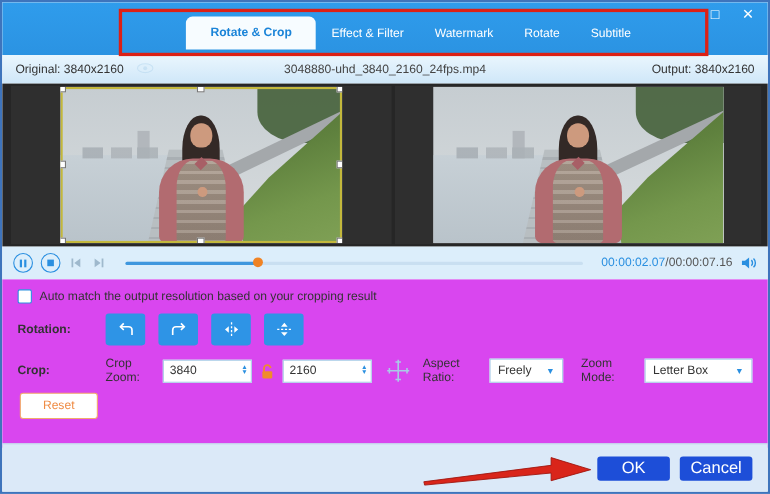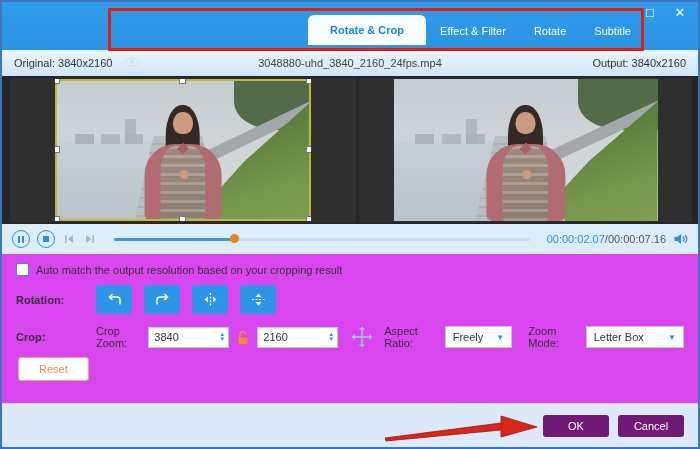--- a/index.html
+++ b/index.html
@@ -6,21 +6,21 @@
   body { font-family:"Liberation Sans", sans-serif; background:#888; }
   .window{
     position:relative; width:700px; height:449px; background:#fff;
     border:2px solid #3e74bc; overflow:hidden; font-size:11px; color:#333;
   }
   
   .header{ position:relative; height:48px; background:linear-gradient(180deg,#2f9cec,#2b93e2); }
   .win-controls{ position:absolute; top:3px; right:10px; display:flex; gap:14px; color:#fff; font-size:13px; }
   .win-btn{ cursor:default; width:16px; text-align:center; }
   .tabbar{ position:absolute; left:110px; top:0; width:533px; height:43px;
-           display:flex; align-items:flex-end; justify-content:flex-end; }
+           display:flex; align-items:flex-end; justify-content:center; }
   .tab{ color:#fff; padding:8px 14px; white-space:nowrap; }
   .tab.active{ background:#f7fcff; color:#1b84d8; border-radius:6px 6px 0 0; padding:9px 22px; font-weight:bold; }
   .anno-box{ position:absolute; left:106px; top:6px; width:536px; height:43px;
              border:3px solid #dc2015; pointer-events:none; z-index:30; }
   
   .infobar{ position:relative; height:26px; background:linear-gradient(180deg,#eaf6fe,#cfe7f8);
             display:flex; align-items:center; padding:0 12px; }
   .filename{ position:absolute; left:0; right:0; text-align:center; color:#444; }
   .output-label{ margin-left:auto; }
   .eye-wrap{ margin-left:12px; opacity:.55; }
@@ -102,34 +102,35 @@
   .cross-wrap{ margin:0 10px 0 8px; display:flex; cursor:pointer; }
   .dd{ display:flex; align-items:center; justify-content:space-between; border:1px solid #abcde8;
        background:#fff; height:22px; padding:0 7px; cursor:pointer; }
   .dd-aspect{ width:78px; margin:0 16px 0 6px; }
   .dd-zoom{ width:115px; margin-left:6px; }
   .dd .caret{ color:#2a8fe0; font-size:8px; margin-left:6px; }
   .reset-btn{ margin-left:2px; padding:5px 20px; }
   
   .footer{ position:absolute; left:0; right:0; bottom:0; height:44px; background:#dbe9f8;
            border-top:1px solid #c2d6ea; display:flex; align-items:center; justify-content:flex-end; padding:0 14px; gap:9px; }
-  .btn-solid{ width:66px; height:22px; background:#701a75; color:#fff; border:none; border-radius:3px;
-              font-size:11px; cursor:pointer; font-family:inherit; }
+  .btn-solid{ width:66px; height:22px; background:#1d4ed8; color:#fff; border:none; border-radius:3px;
+              font-size:15px; cursor:pointer; font-family:inherit; }
   .anno-arrow{ position:absolute; right:158px; bottom:5px; z-index:30; pointer-events:none; }
   label, span, .tab { user-select:none; }
 </style>
 </head>
 <body>
 
 <div class="window">
 
   <div class="header">
     <div class="tabbar">
       <div class="tab active">Rotate &amp; Crop</div>
       <div class="tab">Effect &amp; Filter</div>
+      <div class="tab">Watermark</div>
       <div class="tab">Rotate</div>
       <div class="tab">Subtitle</div>
     </div>
     <div class="win-controls">
       <span class="win-btn">□</span>
       <span class="win-btn">✕</span>
     </div>
     <div class="anno-box"></div>
   </div>
 

